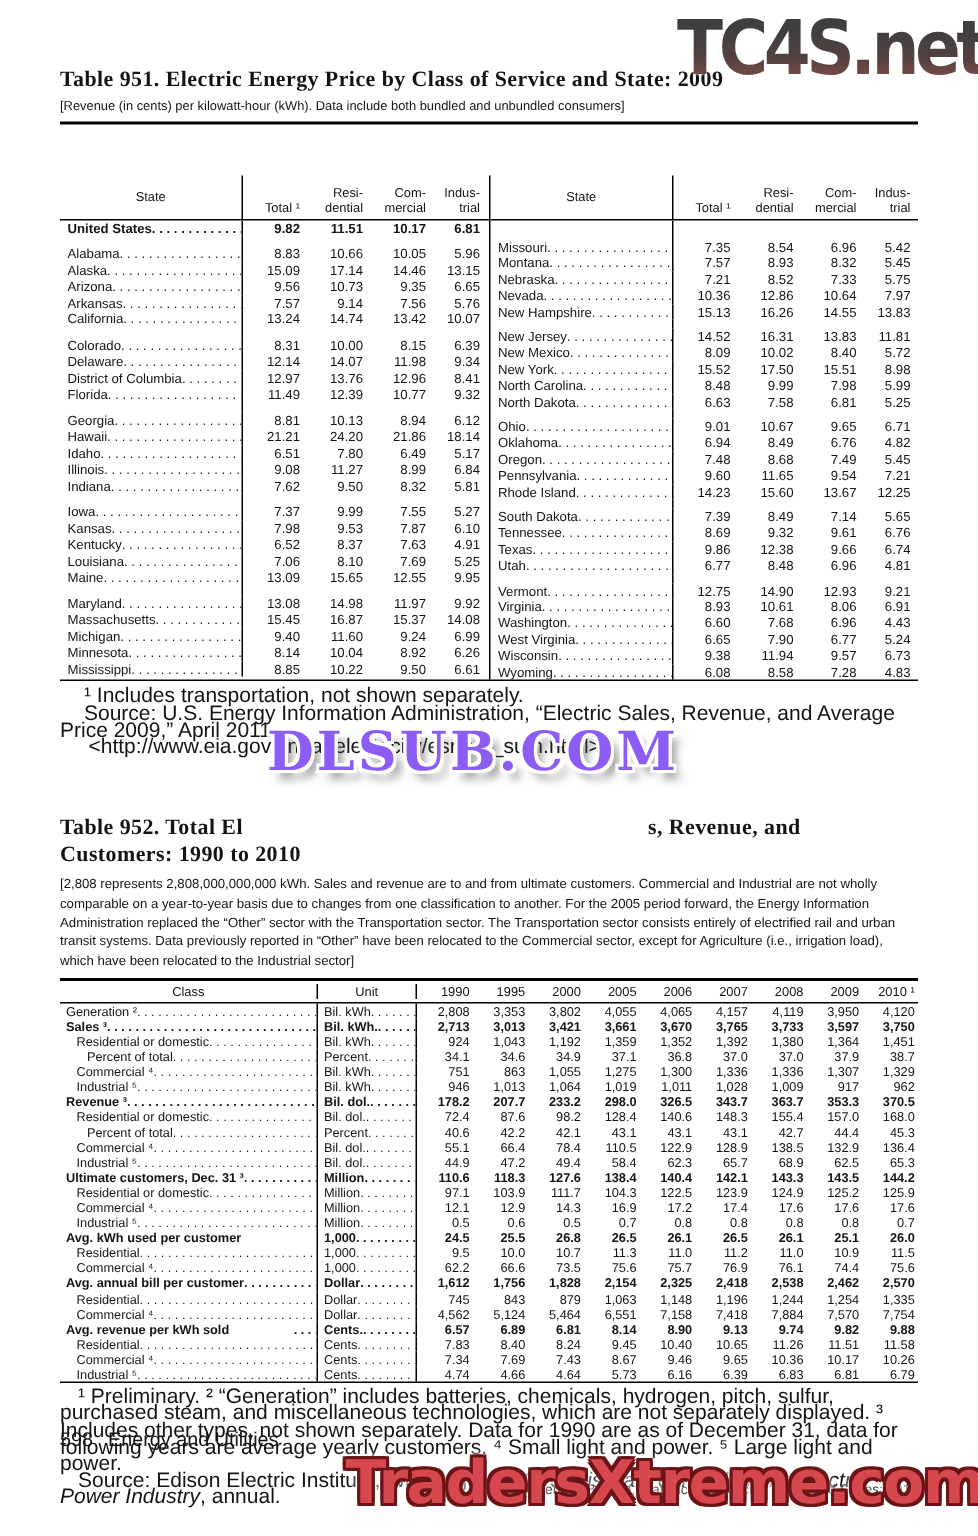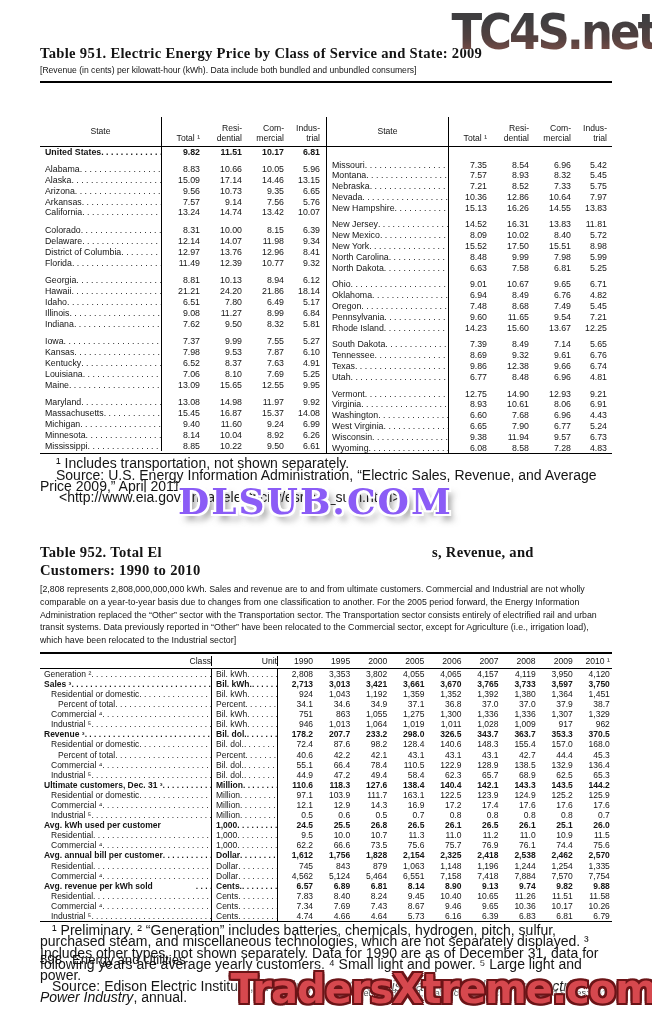--- a/index.html
+++ b/index.html
@@ -35,21 +35,21 @@
   .src951 .l1 { display:block; text-indent:16px; }
   .src951 .l2 { display:block;margin-left:19px; }
 
   
   .title952 { margin-top:40px; position:relative; }
   .titlegap { display:inline-block; width:270px; }
   .t952-l1, .t952-l2 { display:block; }
   .note952 { font-size:8.8px; line-height:12.7px; margin-top:4px; margin-bottom:5px; }
   .t952 { border-top:2px solid #000; border-bottom:1.5px solid #000; }
   .h952 { display:flex; height:15px; align-items:center; border-bottom:1px solid #000; font-size:8.6px; }
-  .h952 .c-class, .h952 .c-unit { text-align:right; display:block; padding-left:0; }
+  .h952 .c-class, .h952 .c-unit { text-align:center; display:block; padding-left:0; }
   .r952 { display:flex; height:10.1px; line-height:10.1px; font-size:8.5px; }
   .r952.bold { font-weight:bold; }
   .c-class { flex:0 0 172px; display:flex; padding-left:4px; border-right:1px solid #000; overflow:hidden; }
   .c-unit { flex:0 0 66px; display:flex; padding-left:4px; border-right:1px solid #000; overflow:hidden; }
   .c-yr { flex:0 0 37.1px; text-align:right; padding-right:2px; }
   .fn952 { margin-top:3px; text-indent:12px; }
   .src952 { text-indent:12px; }
   .src952 .it { font-style:italic; }
 
   
@@ -930,21 +930,21 @@
             <span class="st">Residential or domestic</span>
             <span class="lead"></span>
           </div>
           <div class="c-unit">
             <span class="st">Million</span>
             <span class="lead"></span>
           </div>
           <div class="c-yr">97.1</div>
           <div class="c-yr">103.9</div>
           <div class="c-yr">111.7</div>
-          <div class="c-yr">163.1</div>
+          <div class="c-yr">104.3</div>
           <div class="c-yr">122.5</div>
           <div class="c-yr">123.9</div>
           <div class="c-yr">124.9</div>
           <div class="c-yr">125.2</div>
           <div class="c-yr">125.9</div>
         </div>
         <div class="r952">
           <div class="c-class" style="padding-left: 11px;">
             <span class="st">Commercial ⁴</span>
             <span class="lead"></span>

